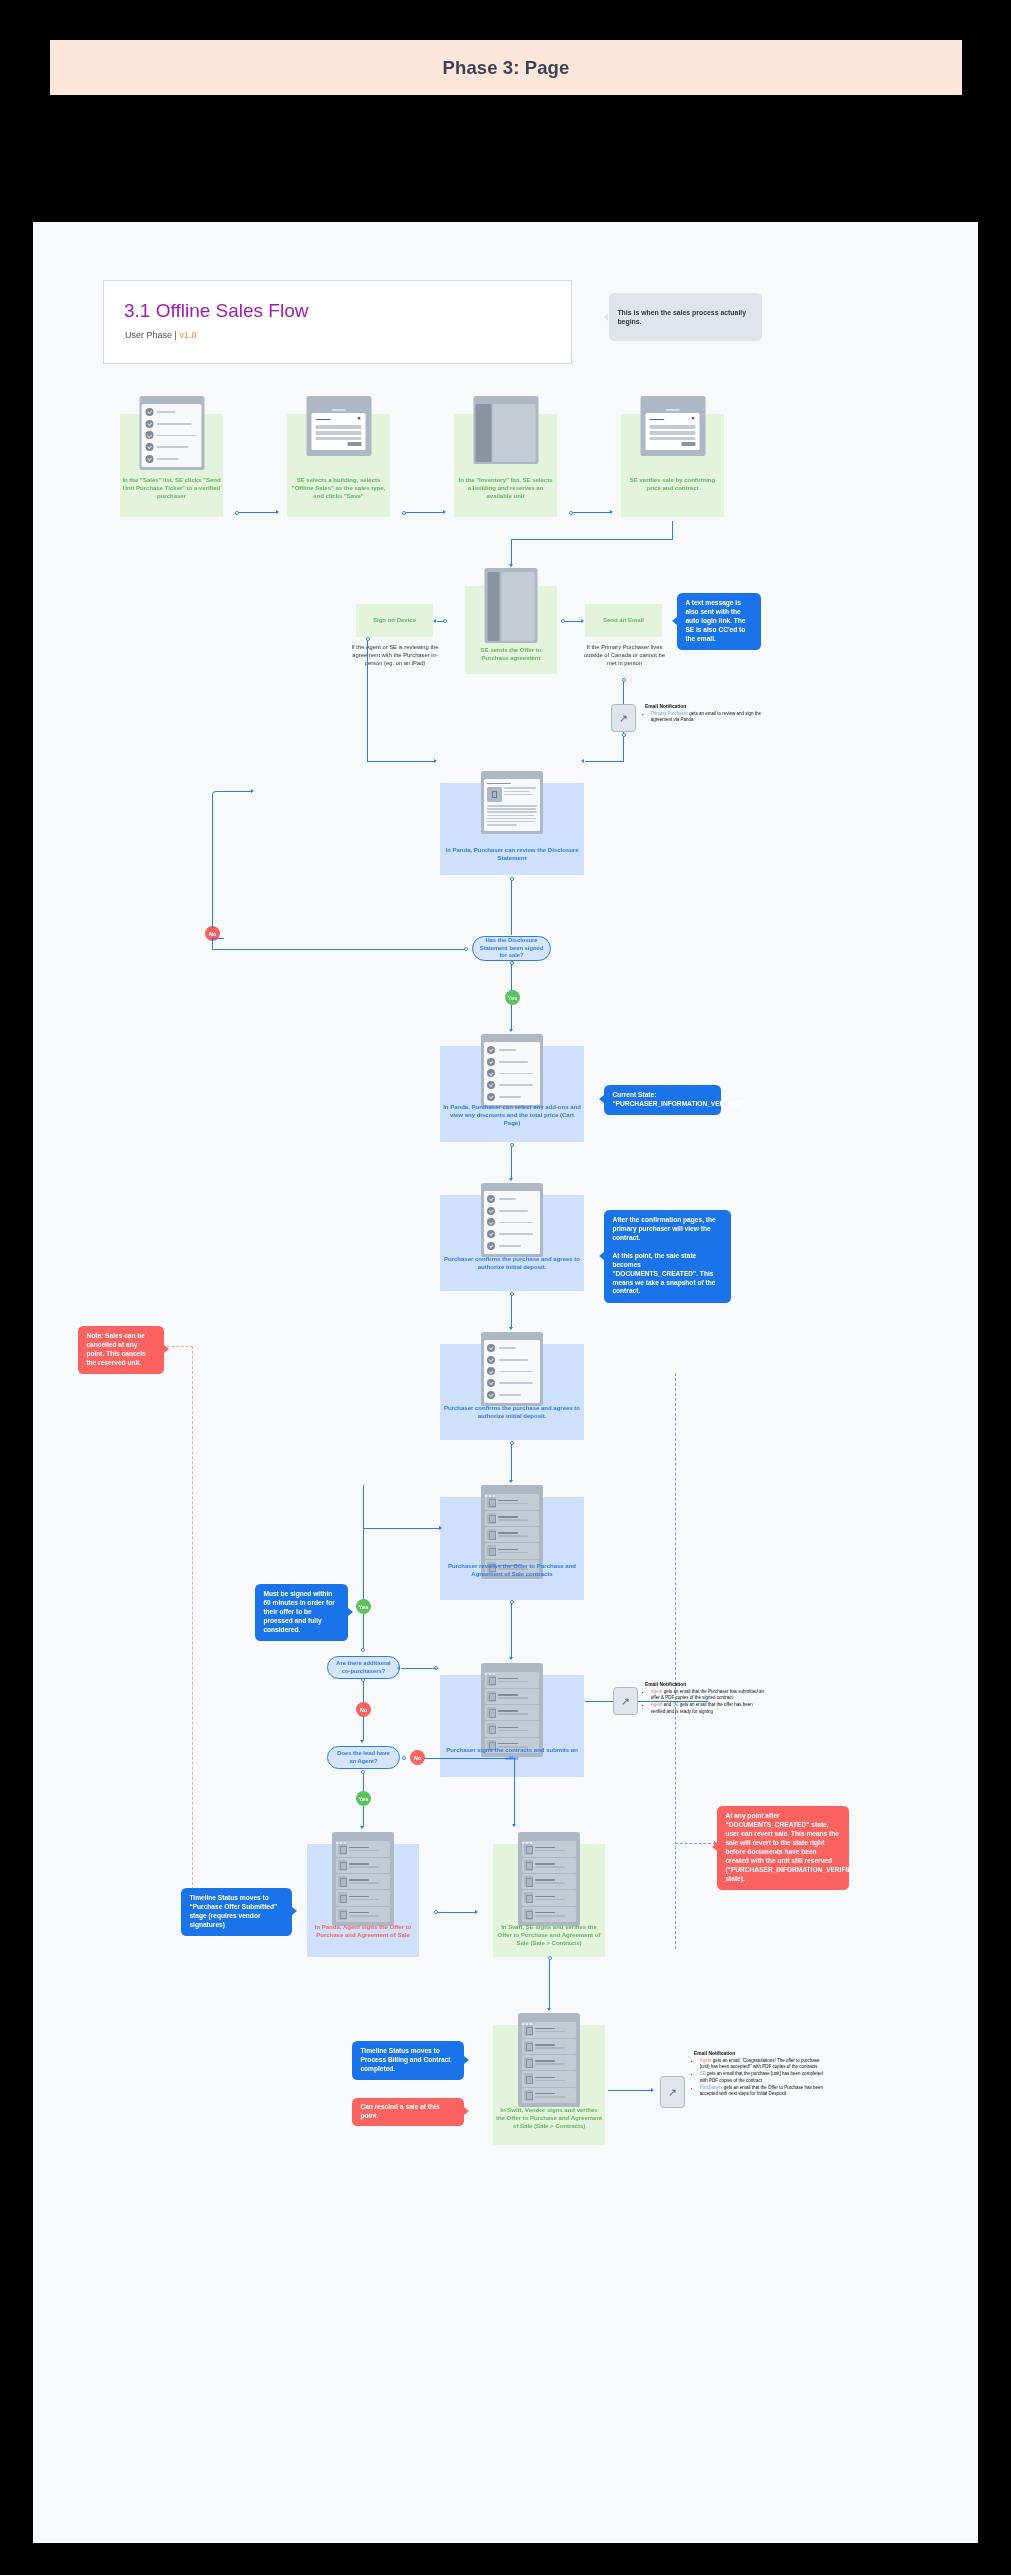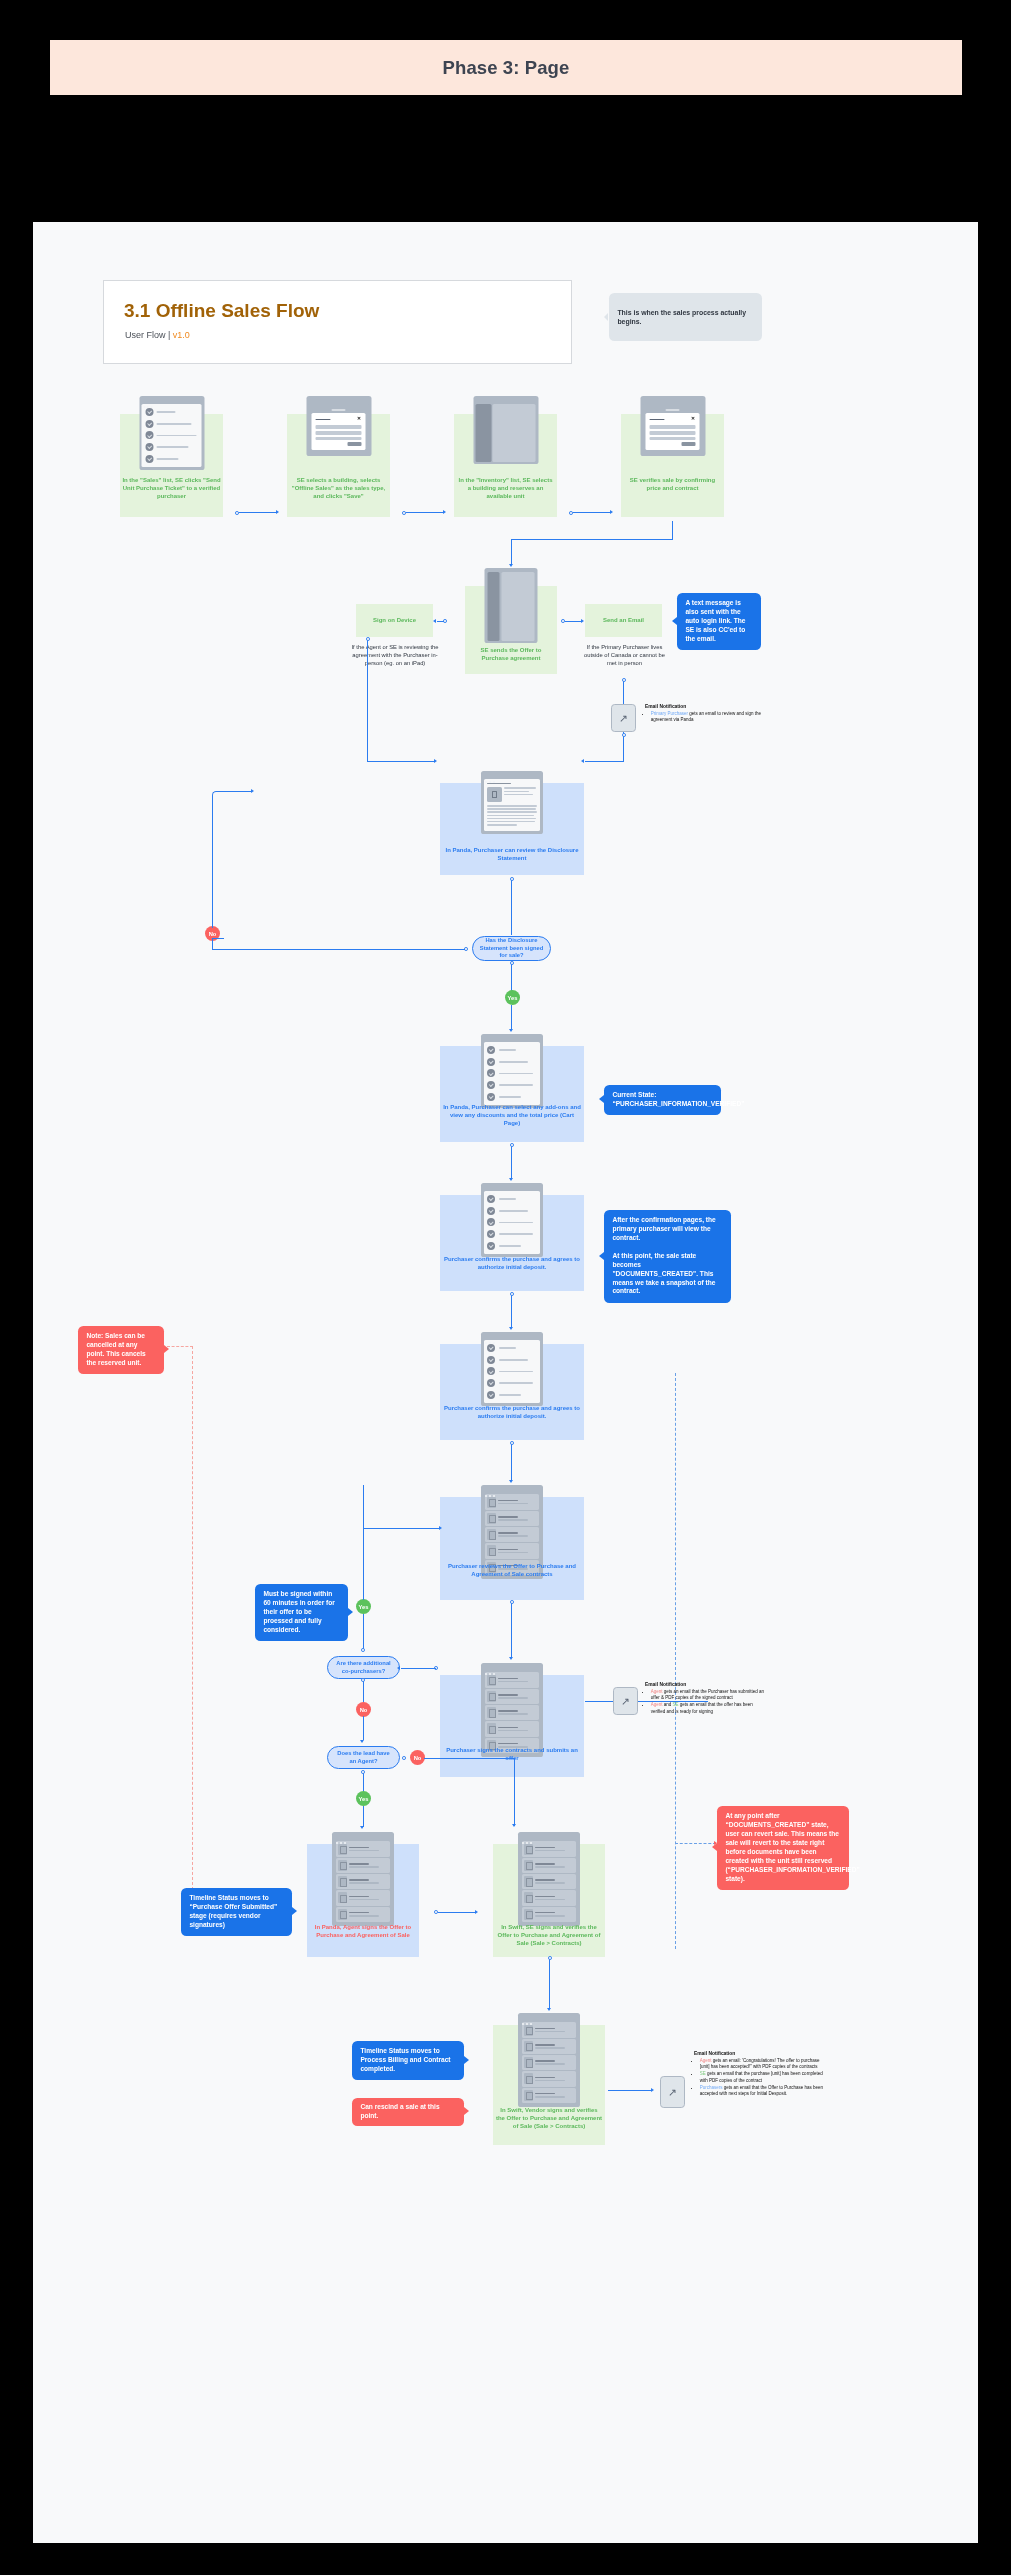--- a/index.html
+++ b/index.html
@@ -21,21 +21,21 @@
     position:absolute; left:33px; top:222px; width:945px; height:2321px;
     background:#F8F9FA;
   }
   .abs{ position:absolute; }
 
   
   #title-card{
     left:70px; top:58px; width:469px; height:84px;
     background:#fff; border:0.5px solid #d6d9dd;
   }
-  #flow-title{ position:absolute; left:20px; top:19px; font-size:19px; color:#a16207; font-weight:bold;}
+  #flow-title{ position:absolute; left:20px; top:19px; font-size:19px; color:#a21caf; font-weight:normal;}
   #flow-sub{ position:absolute; left:21px; top:49px; font-size:9px; color:#4a4f57;}
   #flow-ver{ color:#F08B22; }
 
   
   .callout{ border-radius:5.3px; padding:6.3px 8.4px; line-height:1.35; position:absolute; }
   .callout.grey{ background:#DFE5EA; color:#2f3640; font-weight:bold; font-size:6.9px; }
   .callout.blue{ background:#1A73E8; color:#fff; font-size:6.6px; font-weight:bold; }
   .callout.red { background:#FB6260; color:#fff; font-size:6.6px; font-weight:bold; }
   .callout .tail-l, .callout .tail-r{ position:absolute; width:0;height:0; }
   .callout.grey .tail-l{ left:-4.8px; top:50%; margin-top:-4.2px;
@@ -154,21 +154,21 @@
 <body>
 
 <div id="banner">
   <div id="banner-title">Phase 3: Page</div>
 </div>
 
 <div id="canvas">
 
   <div class="abs" id="title-card">
     <div id="flow-title">3.1 Offline Sales Flow</div>
-    <div id="flow-sub"><span>User Flow | </span><span id="flow-ver">v1.0</span></div>
+    <div id="flow-sub"><span>User Phase | </span><span id="flow-ver">v1.0</span></div>
   </div>
 
   <div class="abs callout grey" style="left:576px; top:71px; width:153px; height:48px; display:flex; align-items:center;">
     <span class="tail-l"></span>
     <span>This is when the sales process actually begins.</span>
   </div>
 
   <div class="step green" style="left:87px; top:174px; width:103px; height:121px;">
     <div class="tint"></div>
     <div class="mock" style="width:65px;">

